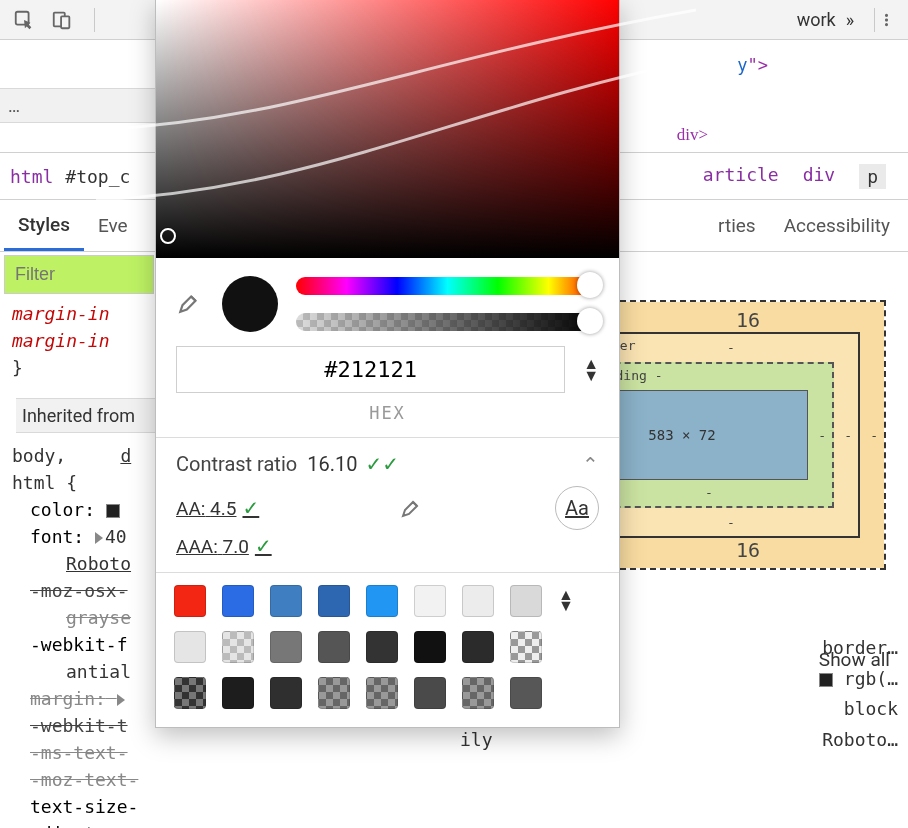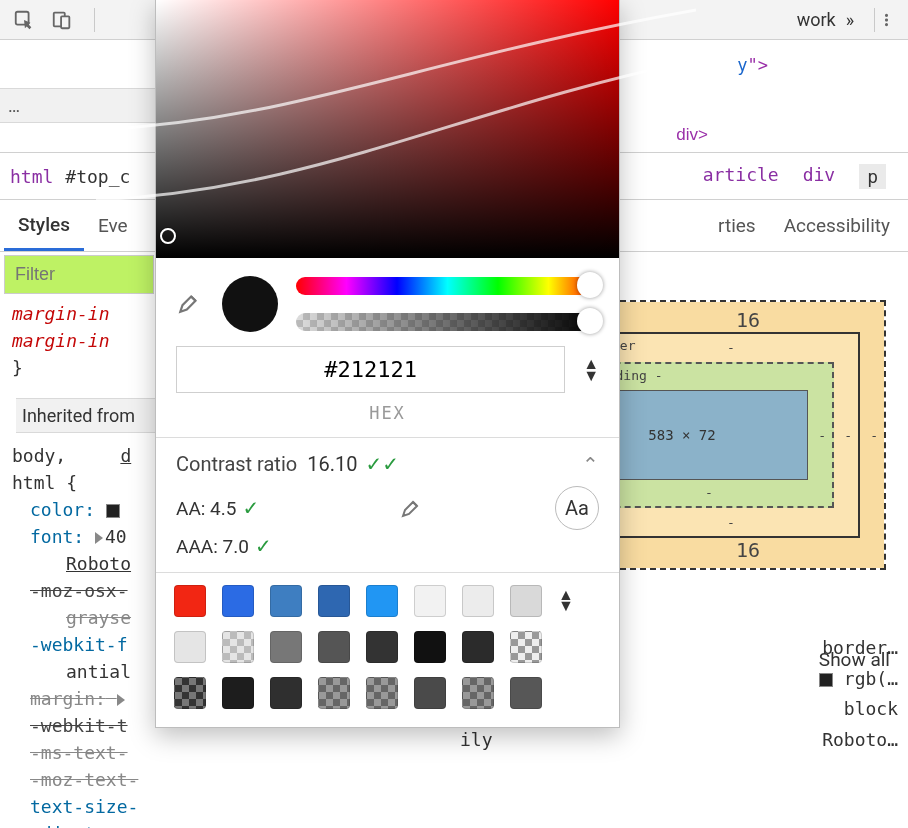--- a/index.html
+++ b/index.html
@@ -32,21 +32,21 @@
 .toolbar .vbar { width:1px; height: 24px; background:#c9c9c9; margin:0 10px;}
 .kebab {font-size:20px; font-weight:700; color:#666; transform: rotate(90deg);}
 .peek-row {
   position:absolute; top:55px; right:140px;
   font-family: Menlo, monospace; font-size:17px;
   color:#9a2fa9;
 }
 .peek-row .q { color:#1a66cc;}
 .peek-row2 {
   position:absolute; top:125px; right:200px;
-  font-family: Liberation Sans, sans-serif; font-size:17px; color:#9a2fa9;
+  font-family: Liberation Serif, serif; font-size:17px; color:#9a2fa9;
 }
 .ellipsis-bar {
   position:absolute; top:88px; left:0; width:155px;
   background:#f1f1f1; border-top:1px solid #d9d9d9; border-bottom:1px solid #d9d9d9;
   padding:6px 8px; font-size:18px; color:#555; letter-spacing:2px;
 }
 .crumbs {
   position:absolute; top:152px; left:0; right:0;
   border-top:1px solid #d0d0d0; border-bottom:1px solid #d0d0d0;
   height:48px; display:flex; align-items:center; padding:0 10px;
@@ -67,21 +67,21 @@
 .filter-row { position:absolute; top:255px; left:4px; width:150px;}
 .filter-row input {
   width:100%; padding:8px 10px; font-size:18px;
   border:1px solid #ccc; background:#bef264; color:#777;
 }
 .css-body {
   position:absolute; top:300px; left:12px; width:150px;
   font-family: Menlo, monospace; font-size:18px; line-height:1.5;
 }
 .css-body .prop { color:#c40808; font-style:italic;}
-.css-body .propn { color:#0369a1;}
+.css-body .propn { color:#000000;}
 .css-body .val { color:#333;}
 .css-body .strike { text-decoration:line-through; color:#888;}
 .css-body .strike2 { text-decoration:line-through; color:#444;}
 .inh { position:absolute; top:398px; left:16px; width:155px; background:#f1f1f1;
   border-top:1px solid #d9d9d9; border-bottom:1px solid #d9d9d9;
   padding:6px 6px; font-size:18px;
 }
 .dlink { text-decoration: underline;}
 .swatch-sm { display:inline-block; width:14px; height:14px; background:#212121; border:1px solid #888; vertical-align:middle;}
 .tri { display:inline-block; width:0;height:0; border-top:6px solid transparent; border-bottom:6px solid transparent; border-left:8px solid #888; vertical-align:middle; margin-right:2px;}
@@ -141,21 +141,21 @@
 .hex-row { display:flex; align-items:center; padding:6px 20px 4px;}
 .hex-row input { flex:1; font-size:22px; text-align:center; padding:10px; border:1px solid #cfcfcf; font-family: Menlo, monospace;}
 .stepper { margin-left:18px; font-size:16px; line-height:0.7;}
 .hex-label { text-align:center; padding:6px 0 14px; color:#999; letter-spacing:2px; font-size:17px; font-family: Menlo, monospace;}
 .sect { border-top:1px solid #dcdcdc;}
 .contrast { padding:14px 20px; display:flex; align-items:center; flex-wrap:wrap;text-align:right;}
 .contrast .title { font-size:20px; color:#444; margin-right:10px;}
 .contrast .ratio-val { font-size:20px; color:#333; margin-right:8px;}
 .contrast .dbl-check { color:#2a9b3f; font-size:20px;}
 .contrast .chev { margin-left:auto; color:#888; font-size:20px; transform:rotate(180deg);}
-.contrast .sub { width:100%; margin-top:10px; display:flex; align-items:center;}
+.contrast .sub { width:100%; margin-top:10px; display:flex; align-items:center;text-decoration:underline;}
 .contrast .sub .lvl { font-size:19px; margin-right:6px;}
 .contrast .sub .ck { color:#2a9b3f; font-size:20px; margin-right:20px;}
 .contrast .Aa { margin-left:auto; width:44px;height:44px;border:1px solid #bbb;border-radius:50%;display:flex;align-items:center;justify-content:center;font-size:20px;}
 .contrast .ed2 { margin-left:auto; margin-right:12px; color:#666;}
 .palette { padding:12px 18px 18px; display:grid; grid-template-columns: repeat(8,34px) 1fr; gap:14px 14px;}
 .pw { width:32px; height:32px; border-radius:4px; border:1px solid rgba(0,0,0,.15);}
 .pw.checker { background:repeating-conic-gradient(#999 0 25%, #eee 0 50%); background-size:14px 14px;}
 .pw.checker-dark { background:repeating-conic-gradient(#333 0 25%, #777 0 50%); background-size:14px 14px;}
 .pw.checker-mid { background:repeating-conic-gradient(#666 0 25%, #999 0 50%); background-size:14px 14px;}
 .pw.checker-lt { background:repeating-conic-gradient(#bbb 0 25%, #e5e5e5 0 50%); background-size:14px 14px;}

